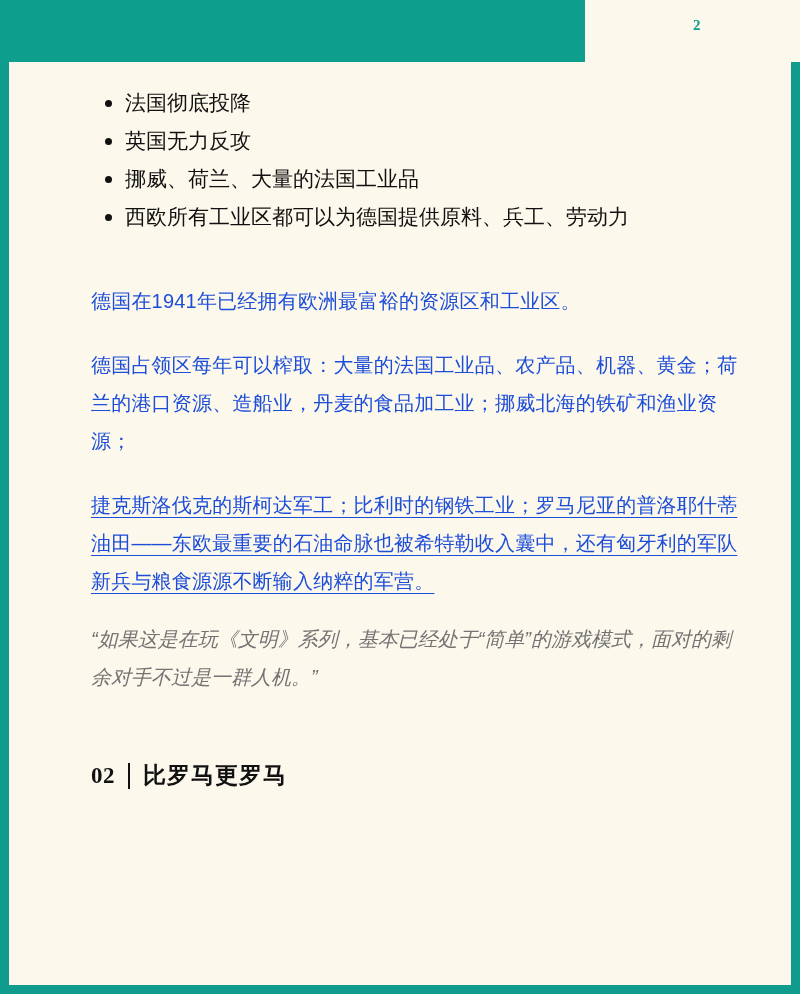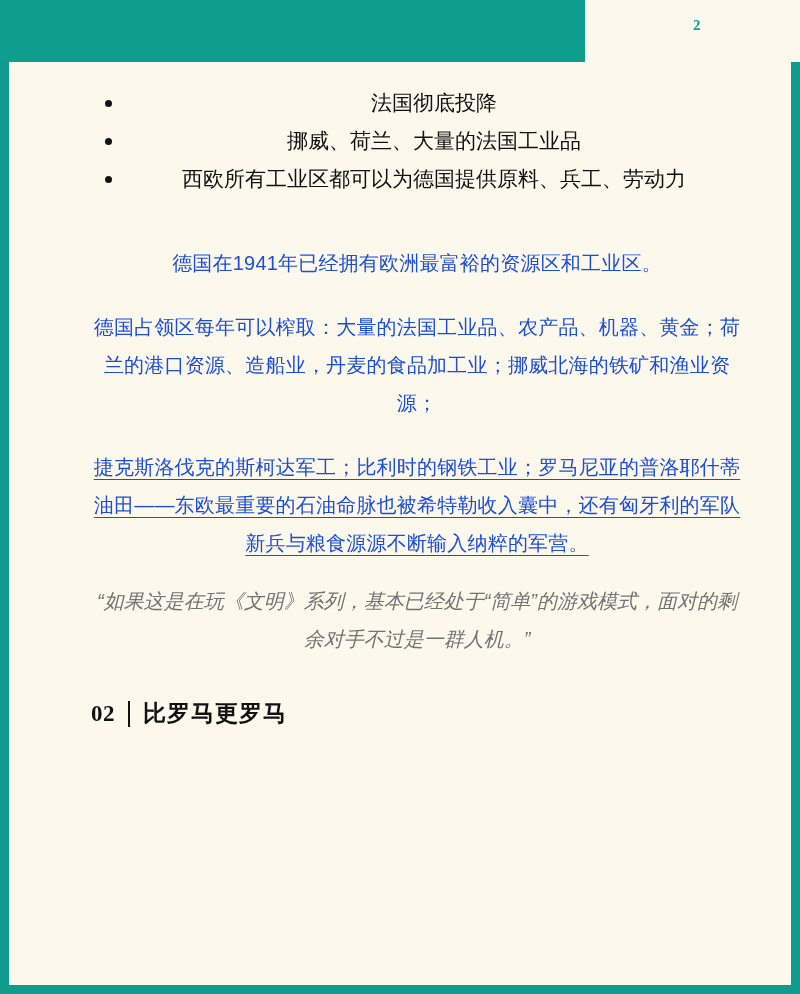--- a/index.html
+++ b/index.html
@@ -50,21 +50,20 @@
     font-weight: bold;
   }
   .content {
     position: absolute;
     top: 62px;
     left: 0;
     right: 0;
     padding: 22px 48px 0 82px;
     box-sizing: border-box;
     color: #1b1b1b;
-    text-align: center;
   }
   ul.bullets {
     list-style: none;
     margin: 0 0 0 0;
     padding: 0;
   }
   ul.bullets li {
     position: relative;
     padding-left: 34px;
     font-size: 21px;
@@ -102,21 +101,21 @@
   }
   .quote {
     font-size: 20px;
     line-height: 38px;
     margin-top: 8px;
     font-style: italic;
     font-family: Liberation Sans, sans-serif;
     color: #737373;
   }
   .section-head {
-    margin-top: 40px;
+    margin-top: 64px;
     display: flex;
     align-items: center;
     font-weight: bold;
   }
   .section-num {
     font-size: 23px;
     font-family: "Liberation Serif", serif;
     font-weight: bold;
     color: #111;
     letter-spacing: 0.5px;
@@ -141,20 +140,21 @@
 
   <div class="header-bar">
     <div class="header-notch"></div>
   </div>
   <div class="page-number">2</div>
 
   <div class="content">
 
     <ul class="bullets">
       <li>法国彻底投降</li>
+      <li>英国无力反攻</li>
       <li>挪威、荷兰、大量的法国工业品</li>
       <li>西欧所有工业区都可以为德国提供原料、兵工、劳动力</li>
     </ul>
 
     <p class="para first">德国在1941年已经拥有欧洲最富裕的资源区和工业区。</p>
 
     <p class="para">德国占领区每年可以榨取：大量的法国工业品、农产品、机器、黄金；荷兰的港口资源、造船业，丹麦的食品加工业；挪威北海的铁矿和渔业资源；</p>
 
     <p class="para underline-block">捷克斯洛伐克的斯柯达军工；比利时的钢铁工业；罗马尼亚的普洛耶什蒂油田——东欧最重要的石油命脉也被希特勒收入囊中，还有匈牙利的军队新兵与粮食源源不断输入纳粹的军营。</p>
 

